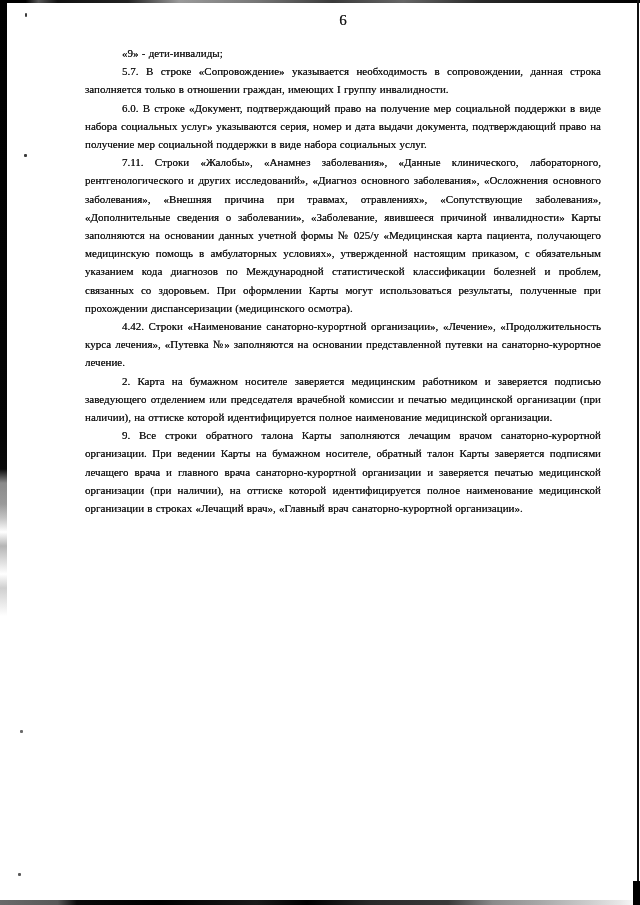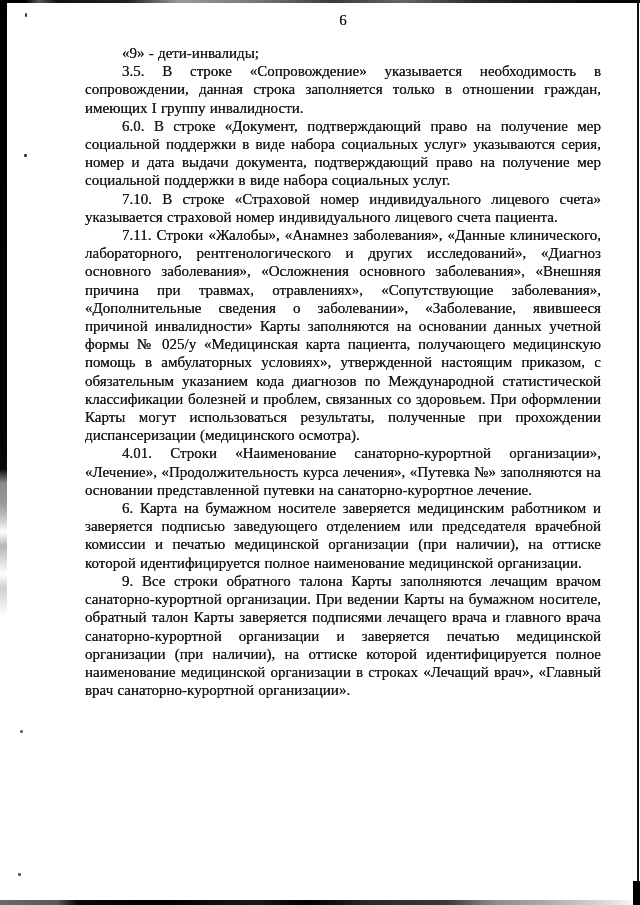--- a/index.html
+++ b/index.html
@@ -80,21 +80,21 @@
     line-height: 19px;
     text-shadow: 0 0 0.4px #1b1b1b;
   }
   .text-block {
     margin-top: 14px;
   }
   .para {
     margin: 0;
     text-indent: 37px;
     text-align: justify;
-    font-size: 15px;
+    font-size: 11px;
     line-height: 18.2px;
     word-spacing: 0.5px;
     text-shadow: 0 0 0.4px #1b1b1b;
   }
 </style>
 </head>
 <body>
 
 <div class="sheet">
 
@@ -107,23 +107,22 @@
   <span class="speck s1"></span>
   <span class="speck s2"></span>
   <span class="speck s3"></span>
   <span class="speck s4"></span>
 
   <div class="content">
     <div class="page-number">6</div>
 
     <div class="text-block">
       <p class="para">«9» - дети-инвалиды;</p>
-      <p class="para">3.5. В строке «Сопровождение» указывается необходимость в сопровождении, данная строка заполняется только в отношении граждан, имеющих I группу инвалидности.</p>
+      <p class="para">5.7. В строке «Сопровождение» указывается необходимость в сопровождении, данная строка заполняется только в отношении граждан, имеющих I группу инвалидности.</p>
       <p class="para">6.0. В строке «Документ, подтверждающий право на получение мер социальной поддержки в виде набора социальных услуг» указываются серия, номер и дата выдачи документа, подтверждающий право на получение мер социальной поддержки в виде набора социальных услуг.</p>
-      <p class="para">7.10. В строке «Страховой номер индивидуального лицевого счета» указывается страховой номер индивидуального лицевого счета пациента.</p>
       <p class="para">7.11. Строки «Жалобы», «Анамнез заболевания», «Данные клинического, лабораторного, рентгенологического и других исследований», «Диагноз основного заболевания», «Осложнения основного заболевания», «Внешняя причина при травмах, отравлениях», «Сопутствующие заболевания», «Дополнительные сведения о заболевании», «Заболевание, явившееся причиной инвалидности» Карты заполняются на основании данных учетной формы № 025/у «Медицинская карта пациента, получающего медицинскую помощь в амбулаторных условиях», утвержденной настоящим приказом, с обязательным указанием кода диагнозов по Международной статистической классификации болезней и проблем, связанных со здоровьем. При оформлении Карты могут использоваться результаты, полученные при прохождении диспансеризации (медицинского осмотра).</p>
-      <p class="para">4.01. Строки «Наименование санаторно-курортной организации», «Лечение», «Продолжительность курса лечения», «Путевка №» заполняются на основании представленной путевки на санаторно-курортное лечение.</p>
-      <p class="para">6. Карта на бумажном носителе заверяется медицинским работником и заверяется подписью заведующего отделением или председателя врачебной комиссии и печатью медицинской организации (при наличии), на оттиске которой идентифицируется полное наименование медицинской организации.</p>
+      <p class="para">4.42. Строки «Наименование санаторно-курортной организации», «Лечение», «Продолжительность курса лечения», «Путевка №» заполняются на основании представленной путевки на санаторно-курортное лечение.</p>
+      <p class="para">2. Карта на бумажном носителе заверяется медицинским работником и заверяется подписью заведующего отделением или председателя врачебной комиссии и печатью медицинской организации (при наличии), на оттиске которой идентифицируется полное наименование медицинской организации.</p>
       <p class="para">9. Все строки обратного талона Карты заполняются лечащим врачом санаторно-курортной организации. При ведении Карты на бумажном носителе, обратный талон Карты заверяется подписями лечащего врача и главного врача санаторно-курортной организации и заверяется печатью медицинской организации (при наличии), на оттиске которой идентифицируется полное наименование медицинской организации в строках «Лечащий врач», «Главный врач санаторно-курортной организации».</p>
     </div>
   </div>
 
 </div>
 
 </body></html>

